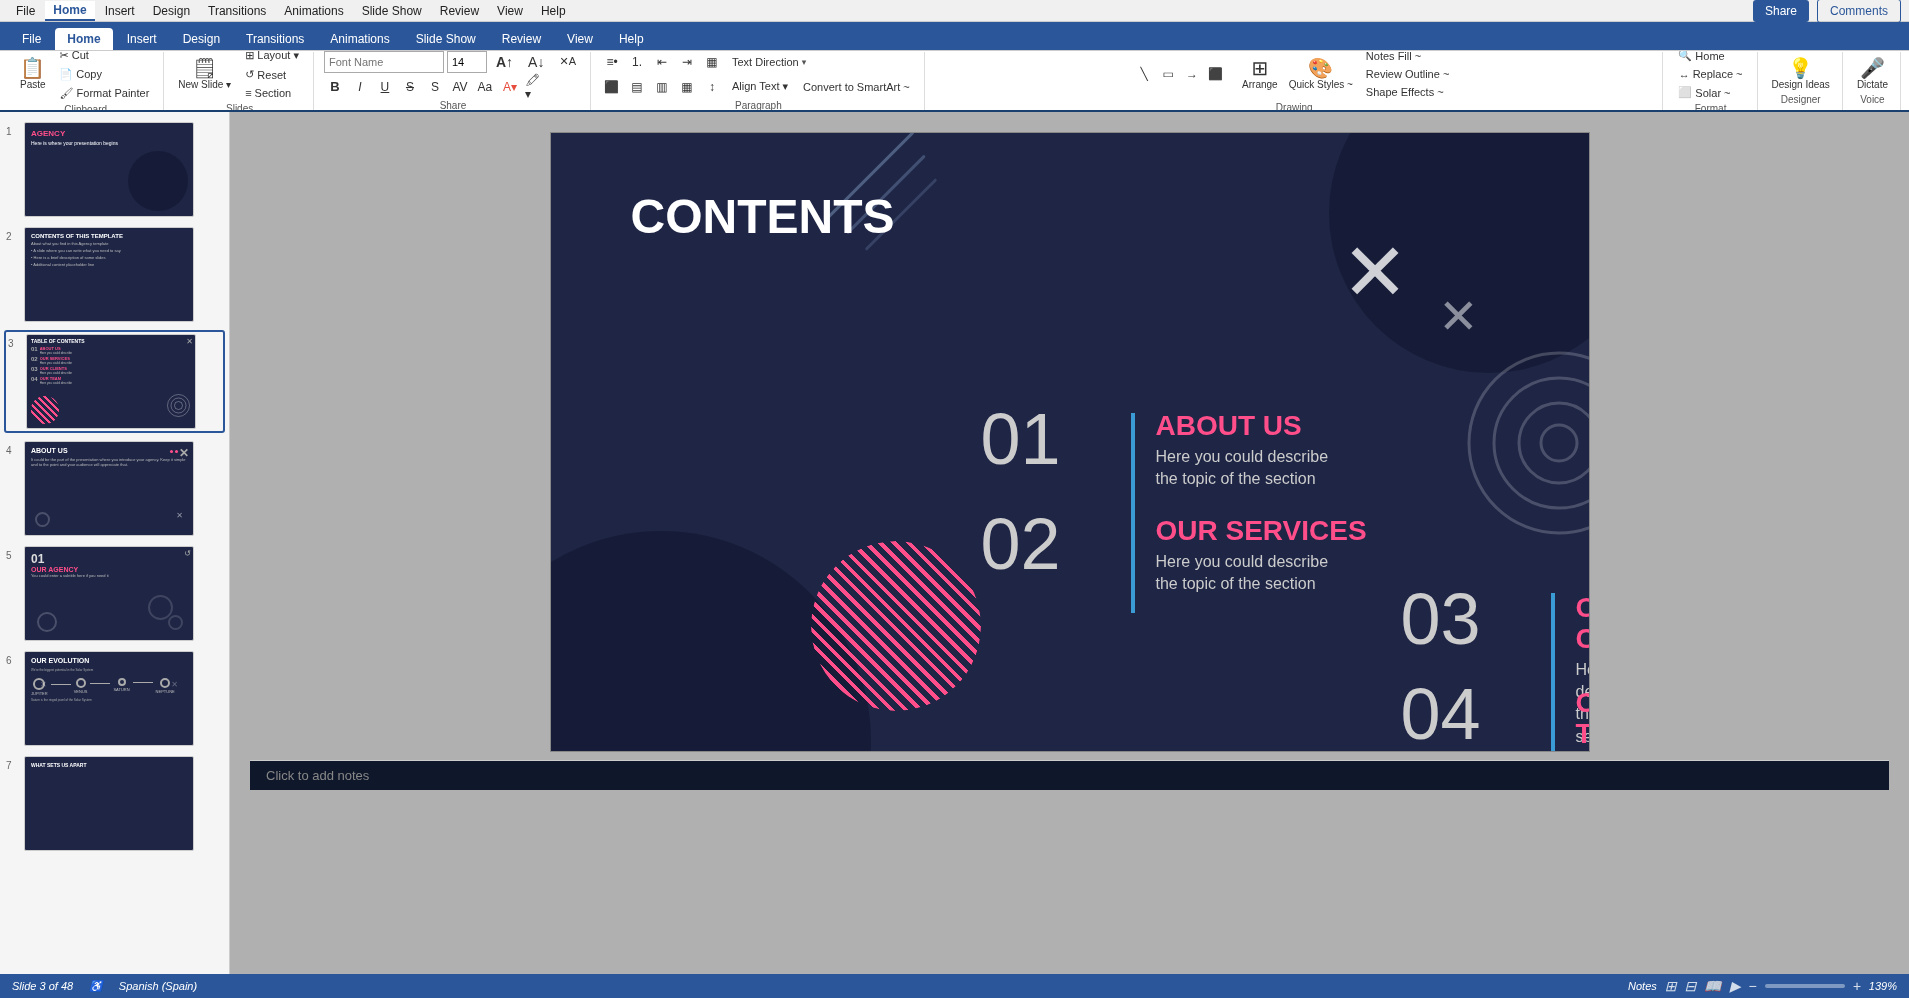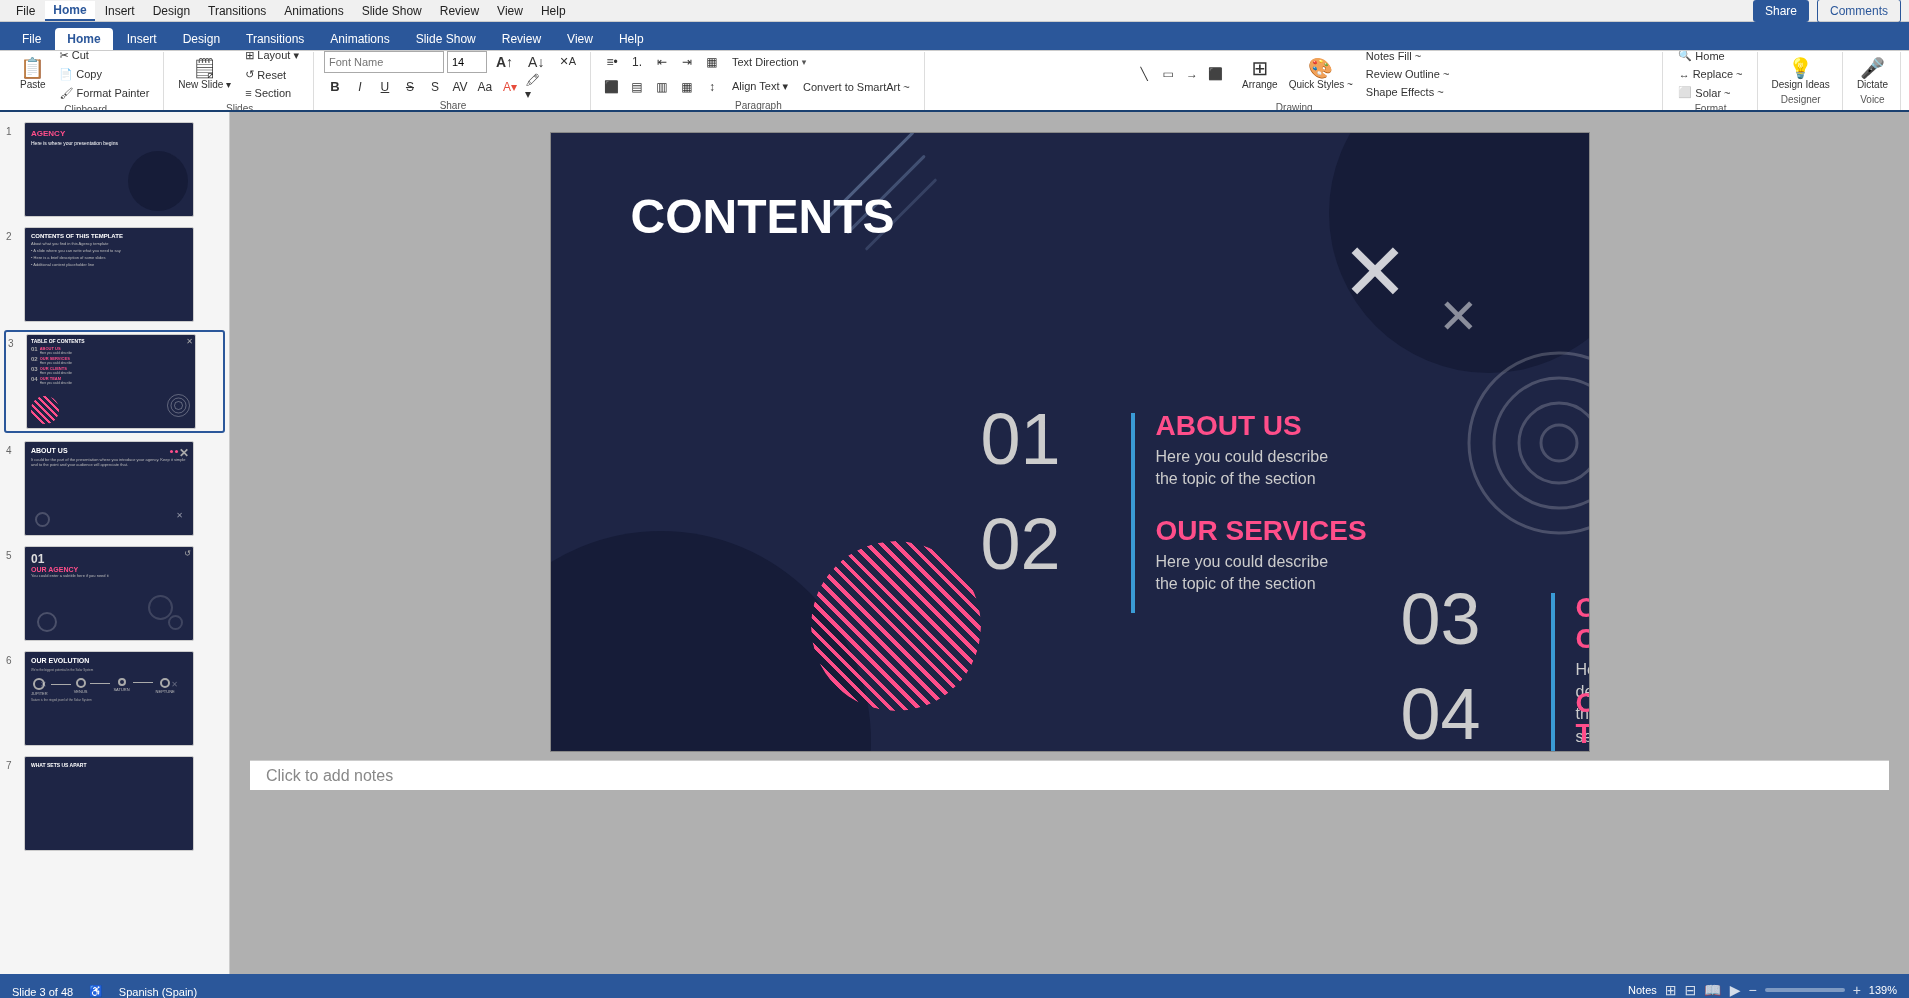--- a/index.html
+++ b/index.html
@@ -305,42 +305,43 @@
       font-size: 16px;
       color: #ccc;
       line-height: 1.4;
       margin-top: 4px;
     }
 
     
     #notes-bar {
       width: 100%;
       height: 30px;
-      background: #ffffff;
+      background: #0f172a;
       border-top: 1px solid #ccc;
       display: flex;
       align-items: center;
       padding: 0 16px;
-      font-size: 16px;
+      font-size: 13px;
       color: #888;
       margin-top: 8px;
     }
 
     
     #status-bar {
       position: fixed;
       bottom: 0;
       left: 0;
       right: 0;
       height: 24px;
       background: #2b579a;
       display: flex;
-      align-items: flex-end;
+      align-items: center;
       padding: 0 12px;
       justify-content: space-between;
+      font-style: italic;
     }
     .status-left { display: flex; gap: 16px; align-items: center; }
     .status-right { display: flex; gap: 8px; align-items: center; }
     .status-text { font-size: 11px; color: #fff; }
     .view-btn { font-size: 14px; color: #fff; cursor: pointer; opacity: 0.8; }
     .zoom-slider { width: 80px; height: 4px; background: rgba(255,255,255,0.4); border-radius: 2px; cursor: pointer; }
 
     
     .striped-pink {
       width: 100%;

